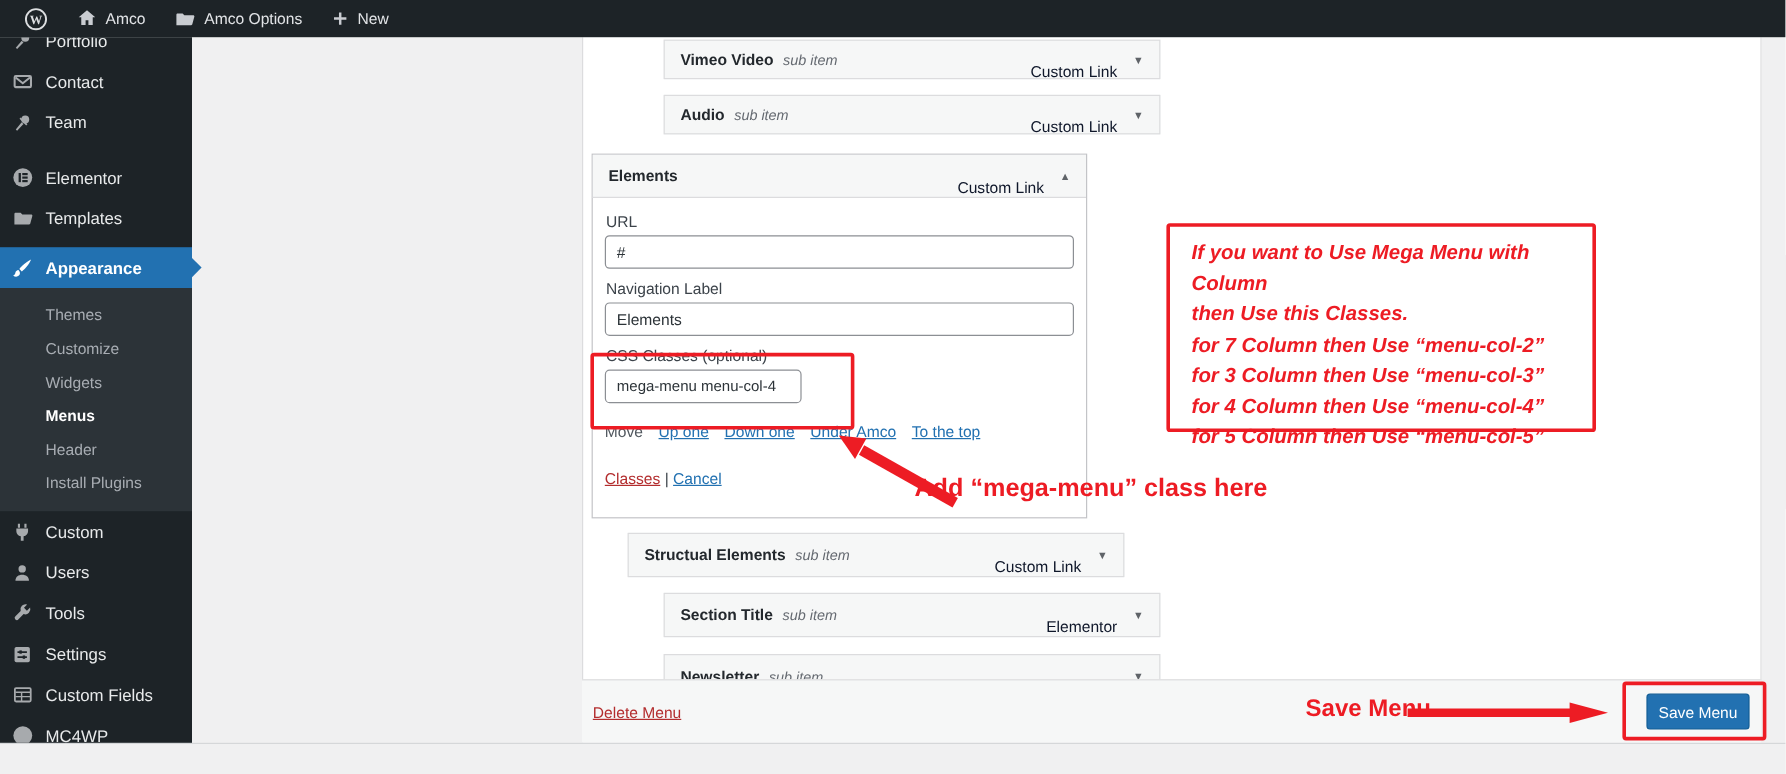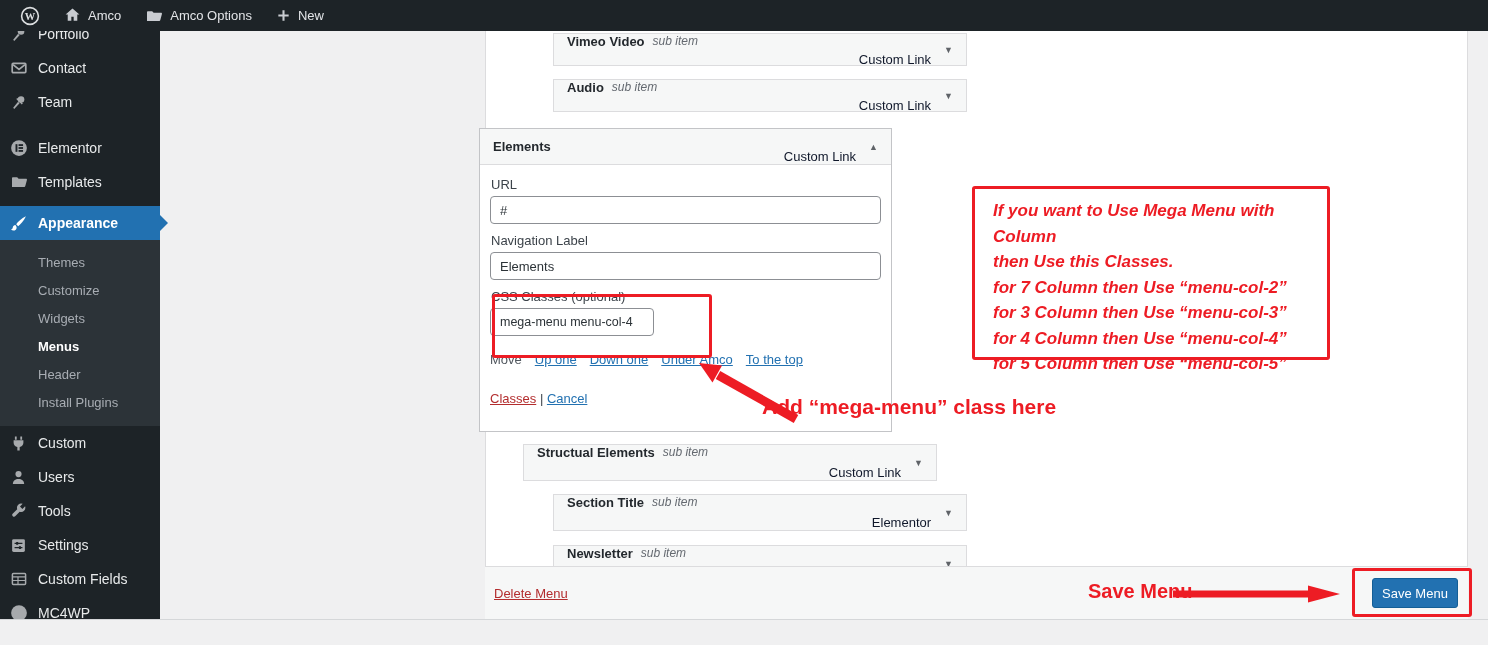--- a/index.html
+++ b/index.html
@@ -23,34 +23,34 @@
   .sb-submenu { background:#2c3338; padding:8px 0 10px 0; }
   .sb-subitem { height:28px; display:flex; align-items:center; padding-left:38px; font-size:13px; color:#a8adb3; cursor:pointer; }
   .sb-subitem.active { color:#fff; font-weight:700; }
 
   
   #editor-panel { left:485px; top:31px; width:983px; height:588px; background:#fff; border-left:1px solid #dcdcde; border-right:1px solid #dcdcde; z-index:1; }
   #editor-footer { left:485px; top:566px; width:983px; height:53px; background:#f6f7f7; border-top:1px solid #dcdcde; z-index:5; display:flex; align-items:center; padding-left:9px; }
   #bottom-strip { left:0; top:619px; width:1488px; height:26px; background:#f0f0f1; border-top:1px solid #d5d7d9; z-index:8; }
 
   
-  .mi-bar { position:absolute; width:414px; height:33px; background:#f6f7f7; border:1px solid #dcdcde; display:flex; padding:0 13px; z-index:2; cursor:move; }
+  .mi-bar { position:absolute; width:414px; height:33px; background:#f6f7f7; border:1px solid #dcdcde; display:flex; align-items:center; padding:0 13px; z-index:2; cursor:move; }
   .mi-title { font-size:13px; font-weight:700; color:#23282d; }
   .mi-note { font-size:12px; font-style:italic; color:#646970; margin-left:8px; }
   .mi-right { margin-left:auto; display:flex; align-items:center; gap:13px; }
   .mi-type { font-size:13px; color:#0f172a;margin-top:20px; }
   .caret { font-size:9px; color:#5f6368; cursor:pointer; }
   #bar-vimeo { left:553px; top:33px; }
   #bar-audio { left:553px; top:79px; }
   #bar-structual { left:523px; top:444px; height:37px; }
   #bar-section { left:553px; top:494px; height:37px; }
   #bar-newsletter { left:553px; top:545px; height:37px; }
 
   
-  #elements-box { left:479px; top:128px; width:413px; height:304px; background:#fff; border:1px solid #c3c4c7; z-index:2; }
+  #elements-box { left:493px; top:128px; width:413px; height:304px; background:#fff; border:1px solid #c3c4c7; z-index:2; }
   #elements-header { height:36px; background:#f6f7f7; border-bottom:1px solid #dcdcde; display:flex; align-items:center; padding:0 13px; }
   #elements-body { padding:12px 10px 0 10px; }
   .field-label { font-size:13px; color:#3c434a; margin:9px 0 4px 1px; }
   .txt { width:391px; height:28px; border:1px solid #8c8f94; border-radius:4px; padding:0 9px; font-size:13px; color:#2c3338; background:#fff; font-family:"Liberation Sans",sans-serif; }
   #css-input { width:164px; font-family:Liberation Sans, sans-serif; font-size:12.5px; }
   #move-row { margin-top:16px; font-size:13px; color:#50575e; display:flex; gap:13px; align-items:center; }
   #move-row a { color:#2271b1; text-decoration:underline; cursor:pointer; }
   #remove-row { margin-top:24px; font-size:13px; color:#3c434a; }
   #remove-link { color:#b32d2e; text-decoration:underline; cursor:pointer; }
   #cancel-link { color:#2271b1; text-decoration:underline; cursor:pointer; }

